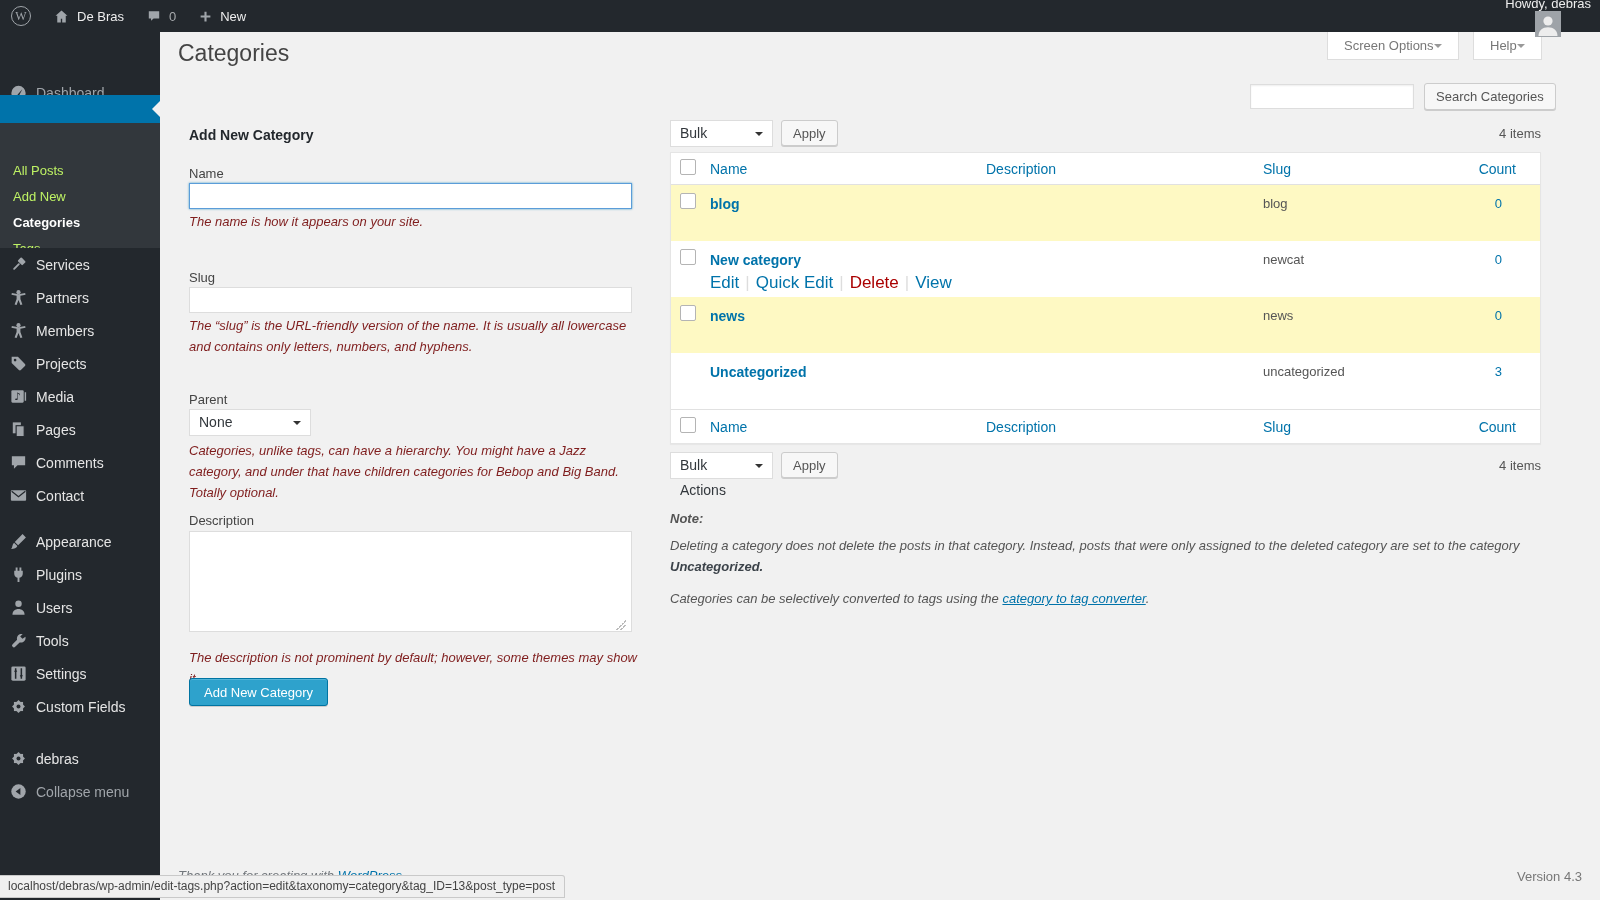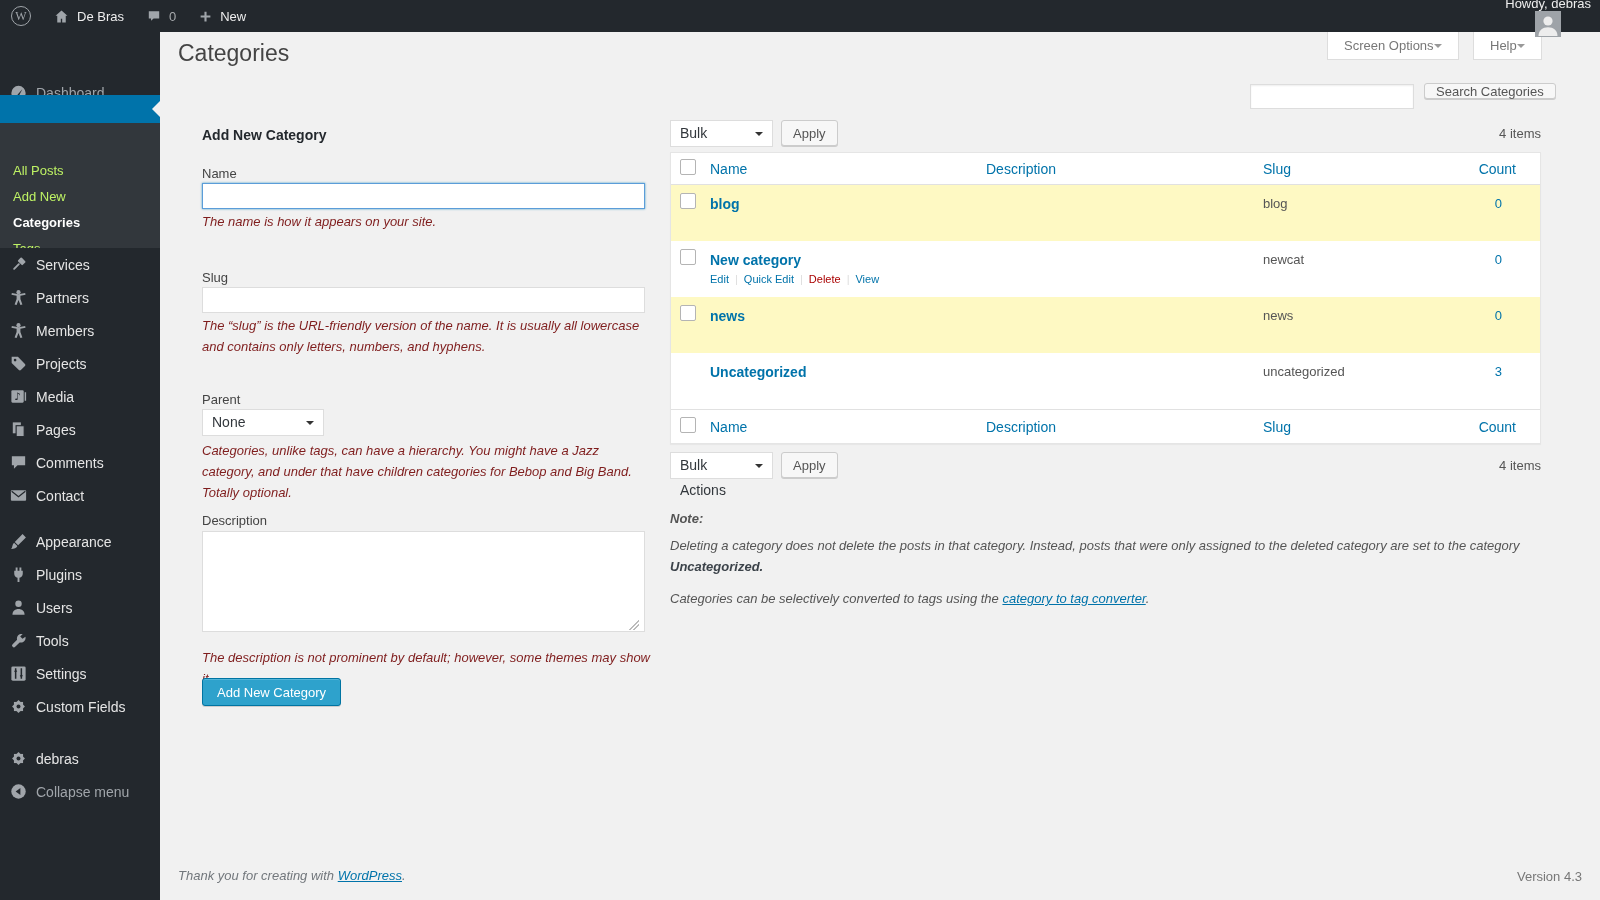--- a/index.html
+++ b/index.html
@@ -39,24 +39,24 @@
 
   
   .h1{position:absolute;left:178px;top:40px;font-size:23px;font-weight:400;color:#444;margin:0;}
   .scr-tab{position:absolute;top:32px;height:28px;background:#fff;border:1px solid #ddd;border-top:none;
            display:flex;align-items:center;padding:0 16px;color:#777;font-size:13px;box-sizing:border-box;cursor:pointer;}
   .tri{width:0;height:0;border:4px solid transparent;border-top-color:#999;margin-top:4px;}
   .search-input{position:absolute;left:1250px;top:84px;width:164px;height:25px;border:1px solid #ddd;background:#fff;
                 box-sizing:border-box;padding:0 6px;font-size:13px;box-shadow:inset 0 1px 2px rgba(0,0,0,.07);}
   .btn2{background:#f7f7f7;border:1px solid #ccc;border-radius:3px;color:#555;font-size:13px;
         box-shadow:0 1px 0 #ccc;display:inline-flex;align-items:center;justify-content:center;cursor:pointer;box-sizing:border-box;}
-  .search-btn{position:absolute;left:1424px;top:83px;height:16px;padding:0 11px;}
-
-  
-  .form-col{position:absolute;left:202px;top:0;width:443px;height:760px;}
+  .search-btn{position:absolute;left:1424px;top:83px;height:27px;padding:0 11px;}
+
+  
+  .form-col{position:absolute;left:189px;top:0;width:443px;height:760px;}
   .form-h3{position:absolute;left:0;top:127px;font-size:14px;font-weight:bold;color:#23282d;margin:0;}
   .flabel{position:absolute;left:0;font-size:13px;color:#444;}
   .finput{position:absolute;left:0;width:443px;height:26px;box-sizing:border-box;border:1px solid #ddd;background:#fff;
           padding:0 6px;font-size:14px;font-family:inherit;}
   .finput.focused{border-color:#5b9dd9;box-shadow:0 0 2px rgba(30,140,190,.8);}
   .fhelp{position:absolute;left:0;width:450px;font-style:italic;color:#7f1d1d;font-size:13px;line-height:21px;margin:0;}
   .wpselect{position:relative;background:#fff;border:1px solid #ddd;box-sizing:border-box;height:27px;line-height:25px;
             padding:0 26px 0 9px;font-size:14px;color:#32373c;cursor:pointer;}
   .wpselect::after{content:"";position:absolute;right:9px;top:11px;border:4px solid transparent;border-top-color:#333;}
   .parent-select{position:absolute;left:0;top:409px;width:122px;}
@@ -86,21 +86,21 @@
   .c-slug{width:178px;flex:none;color:#555;font-size:13px;}
   .c-count{flex:1;text-align:right;padding-right:24px;box-sizing:border-box;}
   .trow.data .cell{padding-top:11px;}
   .trow.data .c-count{padding-right:38px;}
   .thlink{color:#0073aa;font-size:14px;text-decoration:none;cursor:pointer;}
   .rowtitle{color:#0073aa;font-size:14px;font-weight:bold;text-decoration:none;cursor:pointer;}
   .countlink{color:#0073aa;font-size:13px;text-decoration:none;cursor:pointer;}
   .cb{width:16px;height:16px;background:#fff;border:1px solid #b4b4b4;border-radius:2px;display:inline-block;
       box-sizing:border-box;cursor:pointer;margin-top:8px;}
   .trow.head .cb,.trow.foot .cb{margin-top:0;}
-  .rowactions{margin-top:5px;font-size:11px;}
+  .rowactions{margin-top:5px;font-size:17px;}
   .ra{color:#0073aa;cursor:pointer;}
   .ra.del{color:#a00;}
   .ra:not(:last-child)::after{content:"|";color:#ddd;margin:0 6px;cursor:default;}
 
   
   .note{position:absolute;left:0;top:508px;width:885px;font-style:italic;color:#555;font-size:13px;line-height:21px;}
   .note .nlabel{font-weight:bold;}
   .note p{margin:0 0 0 0;}
   .note .p1{margin-top:6px;}
   .note .p2{margin-top:11px;font-style:italic;}
@@ -455,14 +455,15 @@
       <p class="p2">
         <span>Categories can be selectively converted to tags using the </span><a>category to tag converter</a><span>.</span>
       </p>
     </div>
   </div>
 
   <div class="thanks">
     <span>Thank you for creating with </span><a>WordPress</a><span>.</span>
   </div>
   <span class="version">Version 4.3</span>
+  <div class="statusbar">localhost/debras/wp-admin/edit-tags.php?action=edit&amp;taxonomy=category&amp;tag_ID=13&amp;post_type=post</div>
 
 </div>
 
 </body></html>

